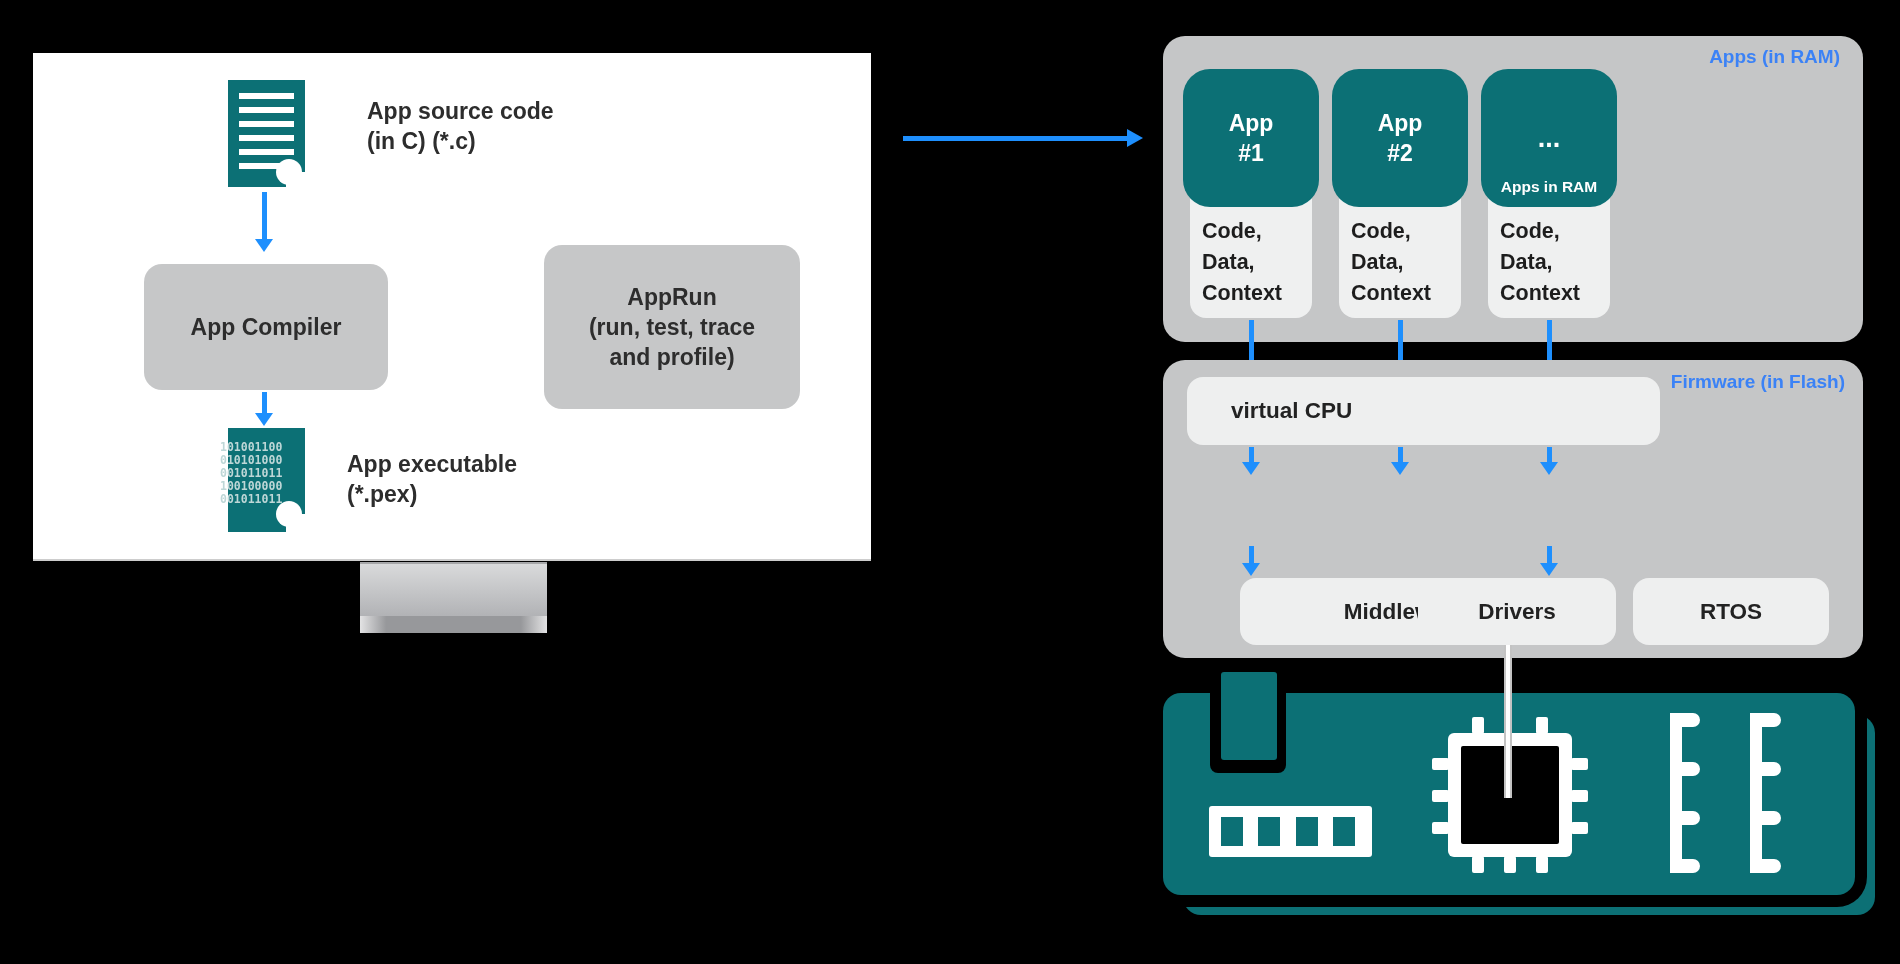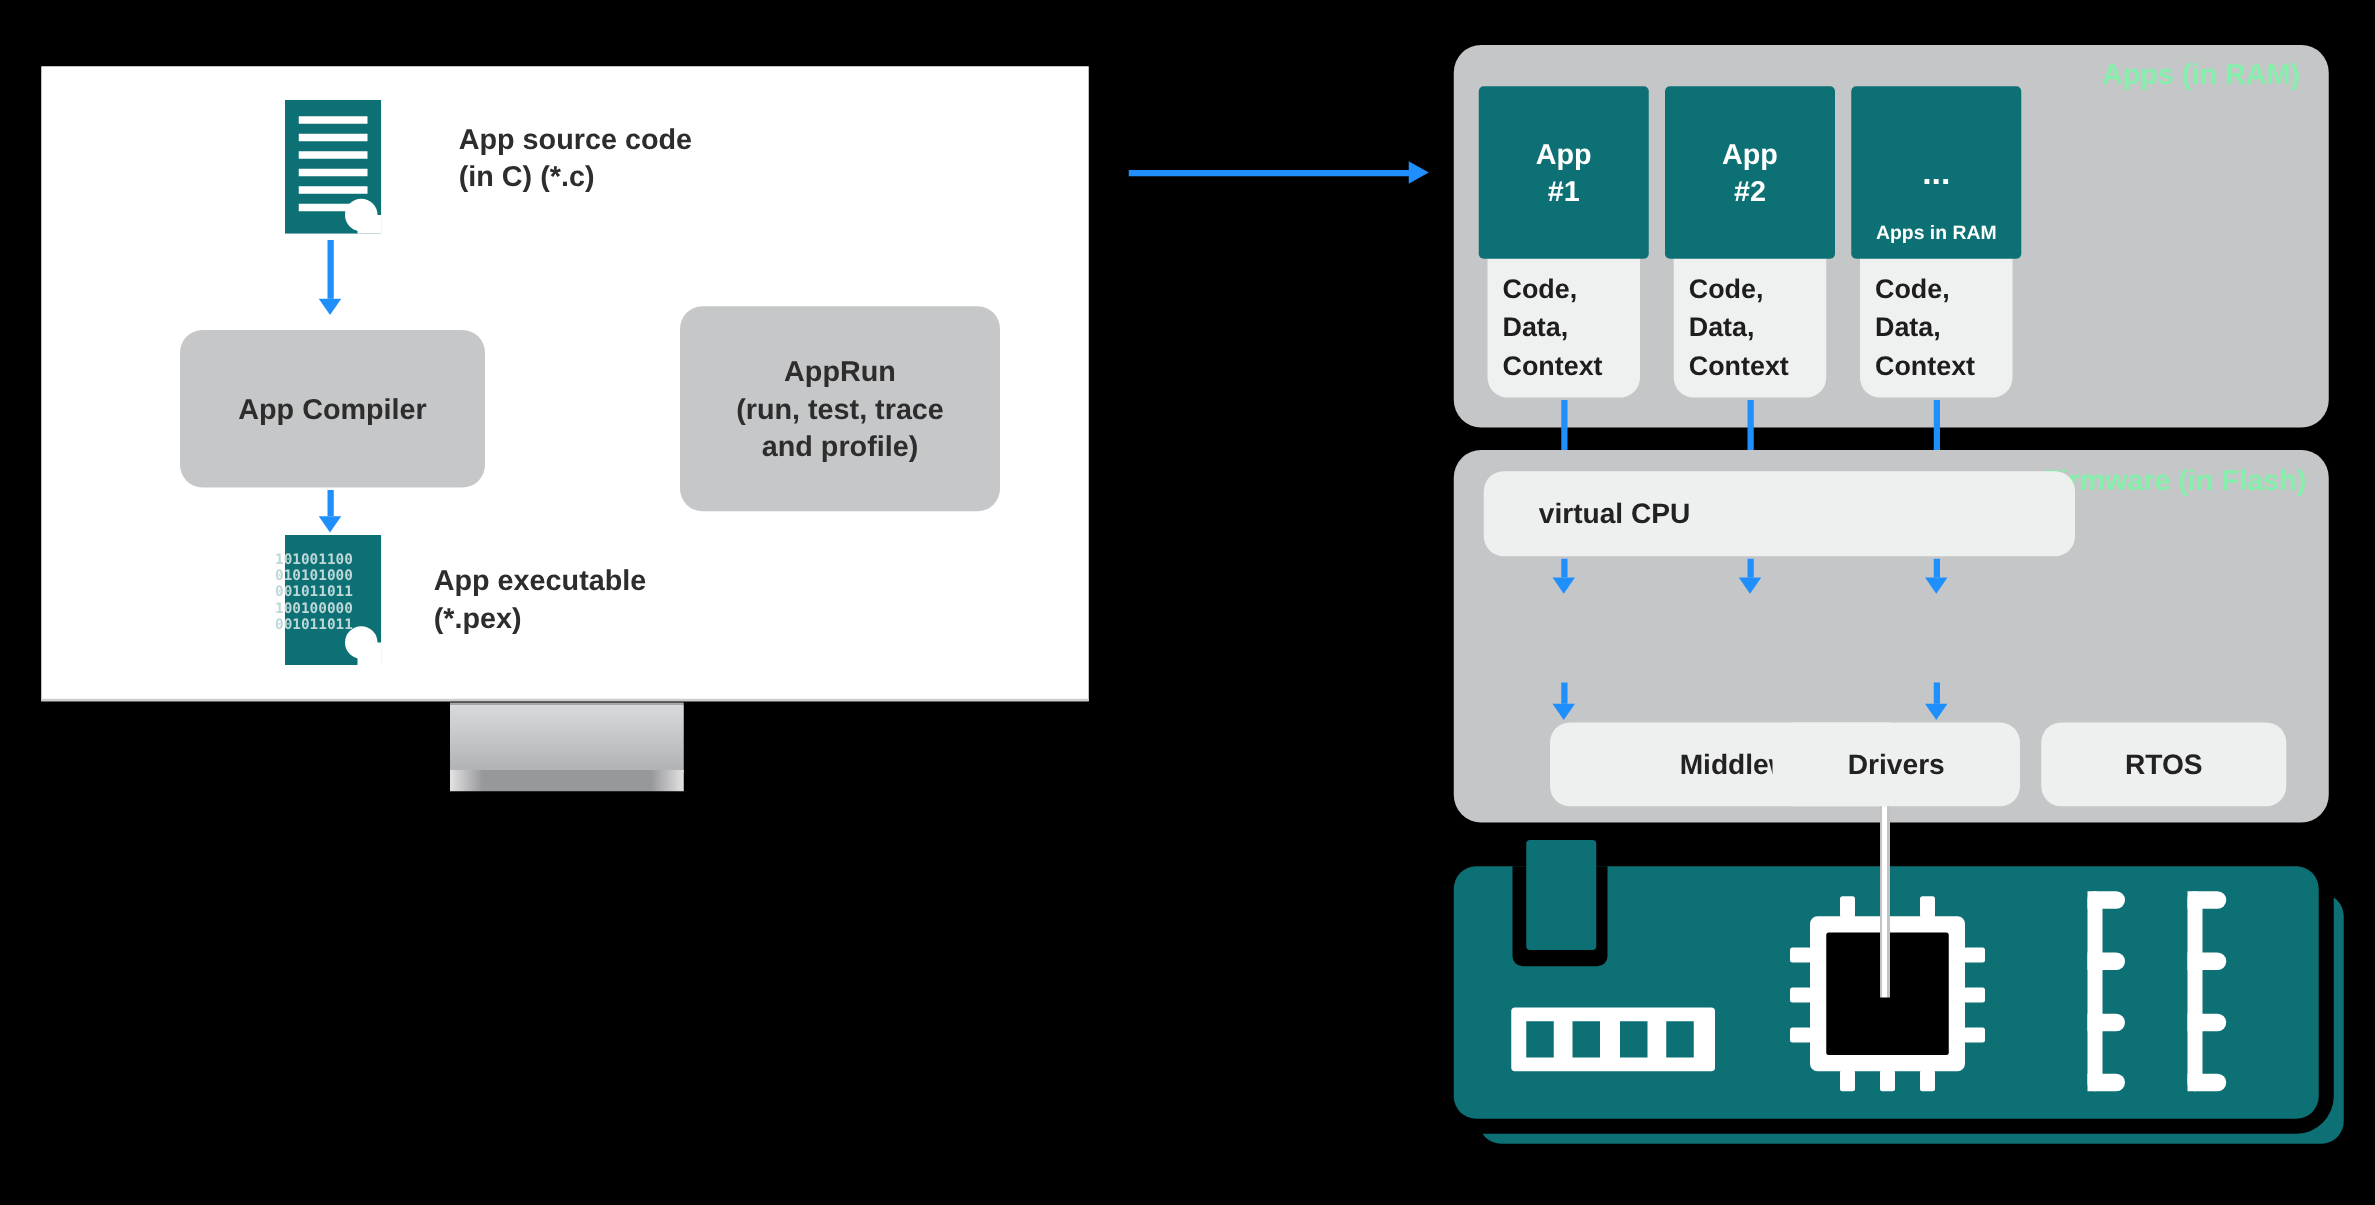--- a/index.html
+++ b/index.html
@@ -30,22 +30,22 @@
                  border-left:9px solid transparent;border-right:9px solid transparent;
                  border-top:13px solid #1e8ffd;}
   .arrow-h{height:18px;}
   .arrow-h .shaft{position:absolute;left:0;top:6.5px;height:5px;background:#1e8ffd;}
   .arrow-h .head{position:absolute;right:0;top:0;width:0;height:0;
                  border-top:9px solid transparent;border-bottom:9px solid transparent;
                  border-left:16px solid #1e8ffd;}
 
   
   .panel{background:#c5c6c7;border-radius:22px;}
-  .panel-label{position:absolute;font-weight:700;font-size:23px;color:#86efac;}
-  .card{background:#0c7075;border-radius:4px;display:flex;align-items:center;justify-content:center;}
+  .panel-label{position:absolute;font-weight:700;font-size:19px;color:#3b82f6;}
+  .card{background:#0c7075;border-radius:27px;display:flex;align-items:center;justify-content:center;}
   .card-title{text-align:center;font-weight:700;font-size:23px;line-height:30px;color:#fff;}
   .card-title span{display:block;}
   .card-title span:empty{display:none;}
   .card-sub{position:absolute;left:0;right:0;bottom:11px;text-align:center;
             font-weight:700;font-size:15.5px;color:#fff;}
   .light-box{background:#eff0f0;border-radius:16px;}
   .body-text{font-weight:700;font-size:21.5px;line-height:31px;color:#1d1d1d;}
   .body-text span{display:block;}
   .fw-box{background:#eeefef;border-radius:16px;display:flex;align-items:center;
           font-weight:700;font-size:22.5px;color:#222;}

